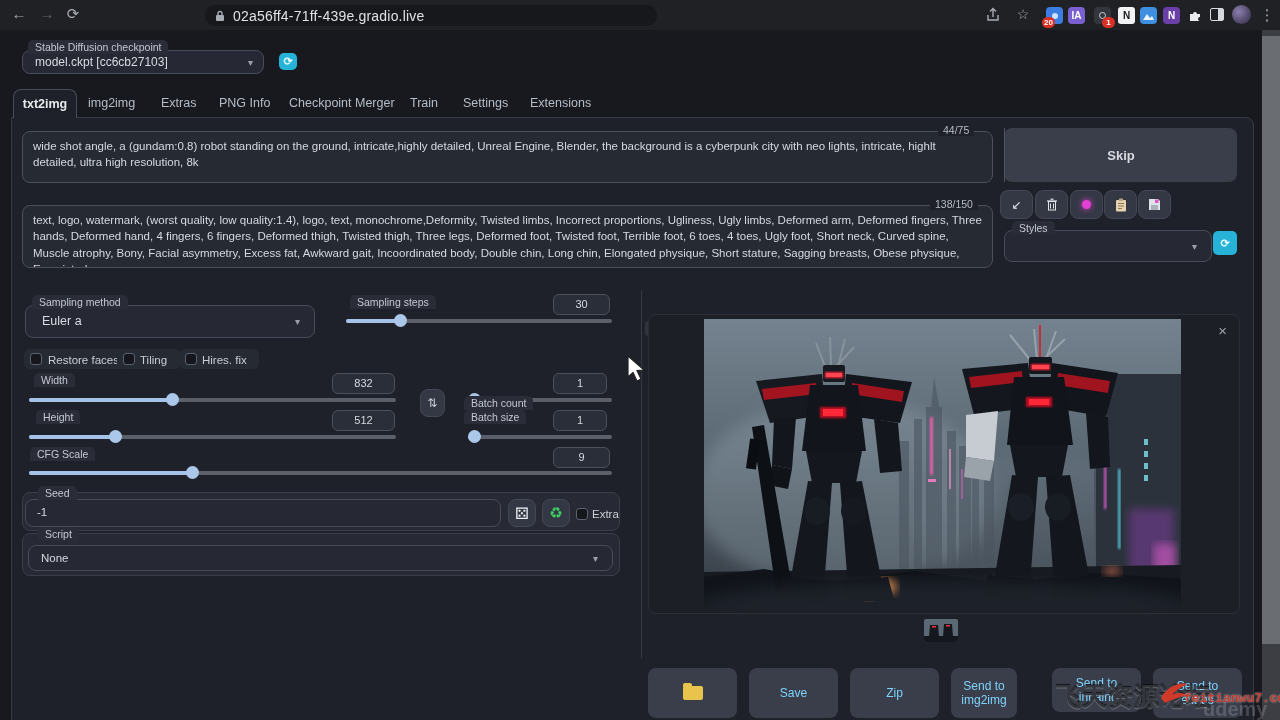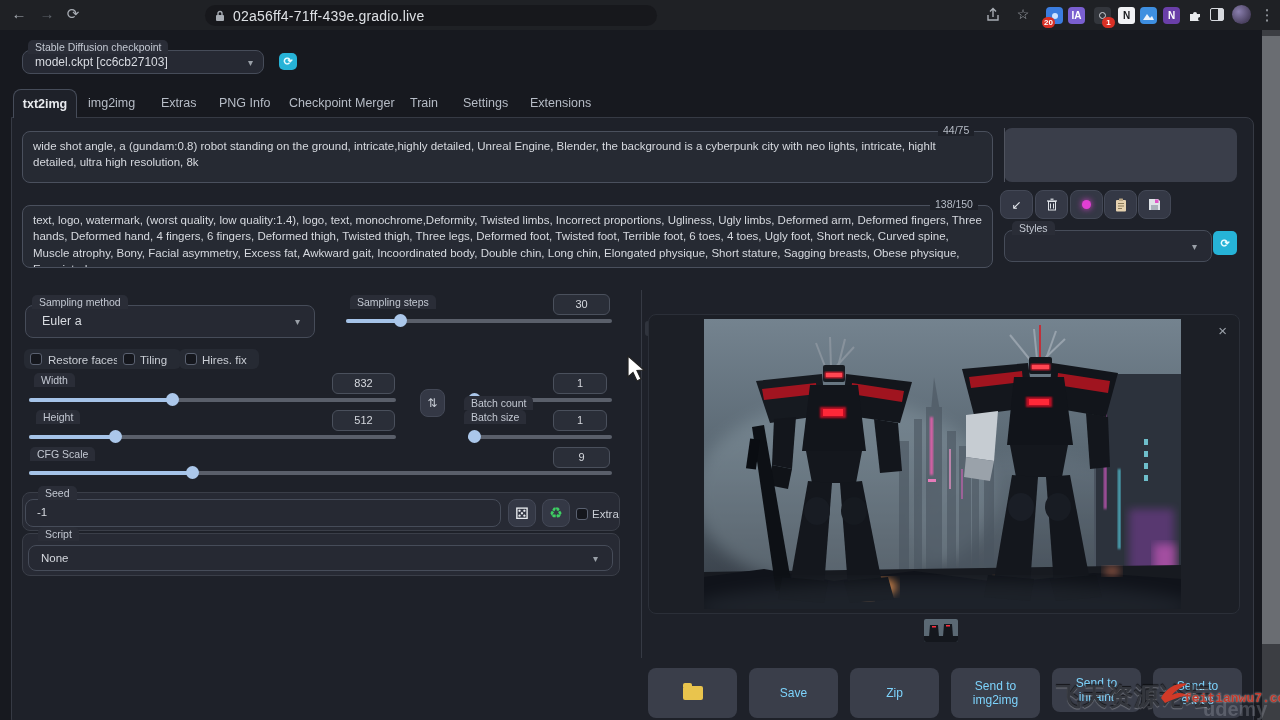--- a/index.html
+++ b/index.html
@@ -135,20 +135,21 @@
   <div class="abs panel"></div>
 
   <span class="abs counter" style="left:938px;top:124px;">44/75</span>
   <textarea class="abs prompt" style="left: 22px; top: 131px; width: 971px; height: 52px;">wide shot angle, a (gundam:0.8) robot standing on the ground, intricate,highly detailed, Unreal Engine, Blender, the background is a cyberpunk city with neo lights, intricate, highlt detailed, ultra high resolution, 8k</textarea>
 
   <span class="abs counter" style="left:930px;top:198px;">138/150</span>
   <textarea class="abs prompt" style="left: 22px; top: 205px; width: 971px; height: 63px;">text, logo, watermark, (worst quality, low quality:1.4), logo, text, monochrome,Deformity, Twisted limbs, Incorrect proportions, Ugliness, Ugly limbs, Deformed arm, Deformed fingers, Three hands, Deformed hand, 4 fingers, 6 fingers, Deformed thigh, Twisted thigh, Three legs, Deformed foot, Twisted foot, Terrible foot, 6 toes, 4 toes, Ugly foot, Short neck, Curved spine, Muscle atrophy, Bony, Facial asymmetry, Excess fat, Awkward gait, Incoordinated body, Double chin, Long chin, Elongated physique, Short stature, Sagging breasts, Obese physique, Emaciated,</textarea>
 
   <div class="abs" style="left:1004px;top:128px;width:233px;height:54px;background:#3a3e4a;border-radius:8px;display:flex;">
     <div style="width:1px;background:#50545f;"></div>
+    <div style="flex:1;display:flex;align-items:center;justify-content:center;font-size:13px;font-weight:bold;color:#d8dbdf;">Skip</div>
   </div>
 
   <div class="abs iconbtn" style="left:1000px;top:190px;color:#e4e7ec;font-size:12px;">
     <span>↙</span>
   </div>
   <div class="abs iconbtn" style="left:1035px;top:190px;">
     <svg width="12" height="13" viewBox="0 0 12 13">
       <rect x="2.5" y="3.5" width="7" height="8.5" fill="none" stroke="#dfe3e8" stroke-width="1"></rect>
       <line x1="1" y1="3" x2="11" y2="3" stroke="#dfe3e8" stroke-width="1.2"></line>
       <line x1="4.5" y1="1.2" x2="7.5" y2="1.2" stroke="#dfe3e8" stroke-width="1.2"></line>
@@ -411,21 +412,21 @@
     </svg>
   </div>
 
   <div class="abs btn" style="left:648px;top:668px;width:89px;height:50px;">
     <div style="position:relative;width:20px;height:14px;background:#e9c44d;border-radius:2px;">
       <div style="position:absolute;left:0;top:-3px;width:9px;height:4px;background:#e9c44d;border-radius:2px 2px 0 0;"></div>
     </div>
   </div>
   <div class="abs btn" style="left:749px;top:668px;width:89px;height:50px;">Save</div>
   <div class="abs btn" style="left:850px;top:668px;width:89px;height:50px;">Zip</div>
-  <div class="abs btn" style="left:951px;top:668px;width:89px;height:50px;padding:8px 14px;">Send to img2img</div>
+  <div class="abs btn" style="left:951px;top:668px;width:66px;height:50px;padding:8px 14px;">Send to img2img</div>
   <div class="abs btn" style="left:1052px;top:668px;width:89px;height:44px;padding:0 14px;">Send to inpaint</div>
   <div class="abs btn" style="left:1153px;top:668px;width:89px;height:50px;padding:0 14px;">Send to extras</div>
 
   <div class="abs" style="left:1056px;top:680px;z-index:20;">
     <span class="watermark-cn">飞天资源论坛</span>
   </div>
   <svg class="abs" style="left:1160px;top:682px;z-index:21;" width="28" height="22" viewBox="0 0 28 22">
     <path d="M1,16 C7,5 18,0 27,2 C20,6 16,8 12,13 C18,10 23,11 27,13 C19,15 11,18 5,21 Z" fill="#d03a28"></path>
   </svg>
   <span class="abs watermark-url" style="left:1184px;top:691px;z-index:21;">feitianwu7.com</span>

